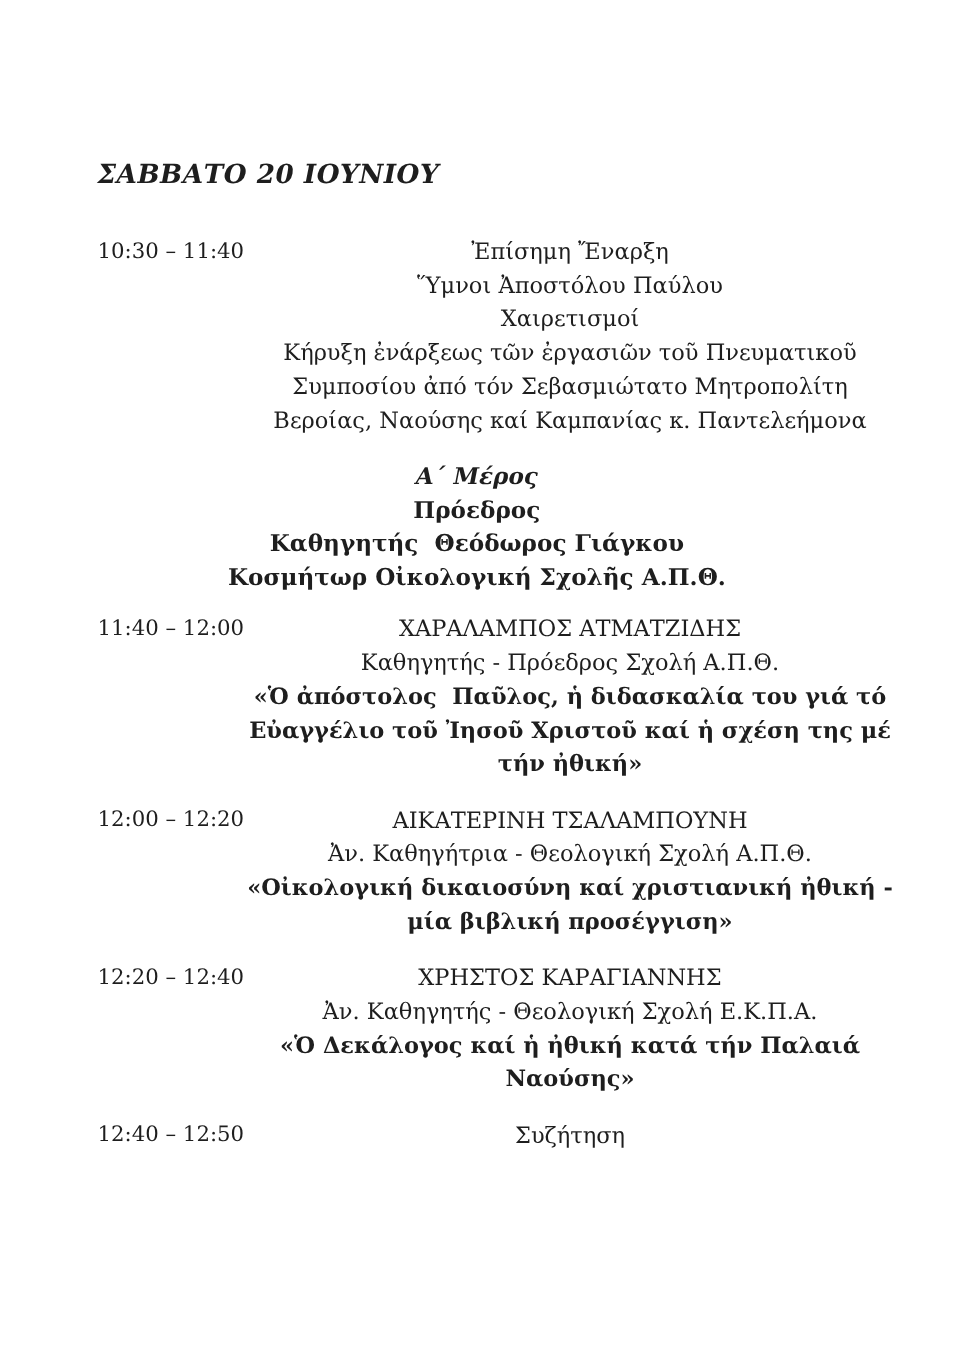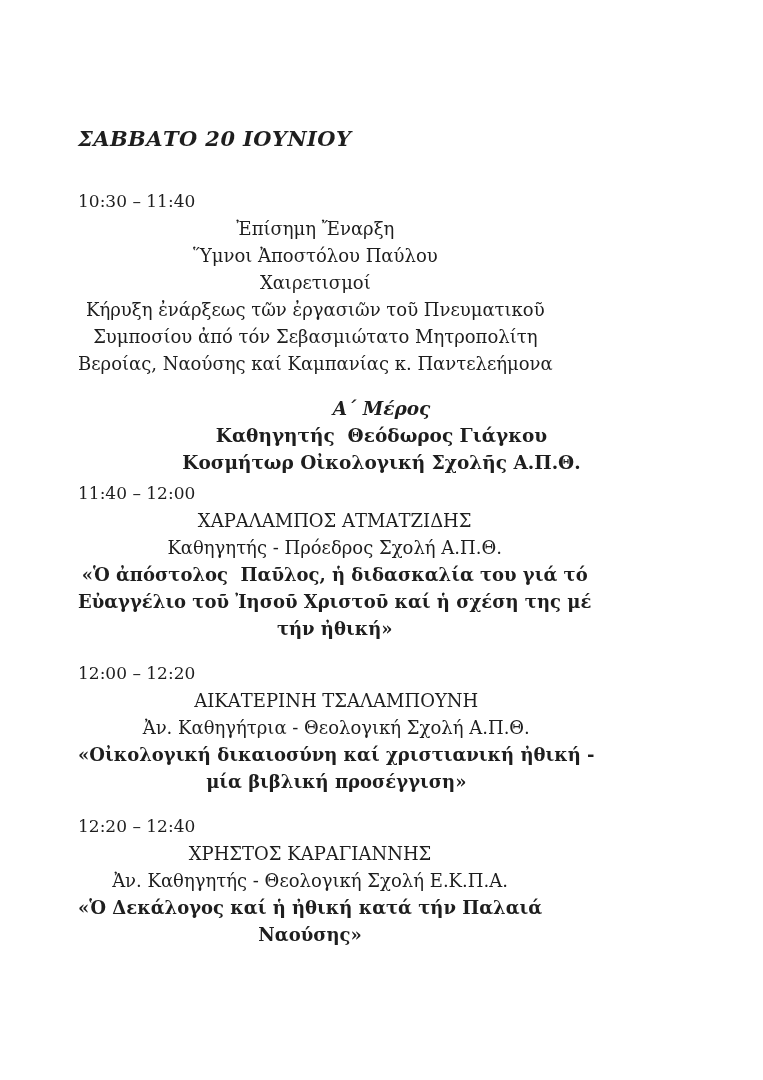--- a/index.html
+++ b/index.html
@@ -18,34 +18,34 @@
   }
   .doc-title {
     font-size: 21px;
     font-weight: bold;
     font-style: italic;
     line-height: 26px;
     letter-spacing: 0.4px;
     margin-bottom: 36px;
     white-space: pre;
   }
-  .entry { display: flex; align-items: flex-start; margin-bottom: 18px; flex-direction: column; }
+  .entry { display: flex; align-items: flex-start; margin-bottom: 18px; }
   .time {
     width: 114px; flex-shrink: 0;
     font-size: 17px; line-height: 27px;
     white-space: pre;
   }
   .lines { flex: 1; min-width: 0; }
   .line { font-size: 18px; line-height: 27px; white-space: pre; text-align: center; }
   .bold { font-weight: bold; }
   .centered {
     width: 763px;
     margin-left: -78px;
     text-align: center;
-    margin-bottom: 4px;
+    margin-bottom: 14px;
   }
   .centered .line { font-size: 18.5px; line-height: 27px; }
   .bold-italic { font-weight: bold; font-style: italic; }
 </style>
 </head>
 <body>
 
 <div class="page">
 
   <h1 class="doc-title">ΣΑΒΒΑΤΟ 20 ΙΟΥΝΙΟΥ</h1>
@@ -57,20 +57,21 @@
       <p class="line">Ὕμνοι Ἀποστόλου Παύλου</p>
       <p class="line">Χαιρετισμοί</p>
       <p class="line">Κήρυξη ἐνάρξεως τῶν ἐργασιῶν τοῦ Πνευματικοῦ</p>
       <p class="line">Συμποσίου ἀπό τόν Σεβασμιώτατο Μητροπολίτη</p>
       <p class="line">Βεροίας, Ναούσης καί Καμπανίας κ. Παντελεήμονα</p>
     </div>
   </section>
 
   <section class="centered">
     <p class="line bold-italic">Α΄ Μέρος</p>
+    <p class="line bold">Πρόεδρος</p>
     <p class="line bold">Καθηγητής  Θεόδωρος Γιάγκου</p>
     <p class="line bold">Κοσμήτωρ Οἰκολογική Σχολῆς Α.Π.Θ.</p>
   </section>
 
   <section class="entry">
     <div class="time">11:40 – 12:00</div>
     <div class="lines">
       <p class="line">ΧΑΡΑΛΑΜΠΟΣ ΑΤΜΑΤΖΙΔΗΣ</p>
       <p class="line">Καθηγητής - Πρόεδρος Σχολή Α.Π.Θ.</p>
       <p class="line bold">«Ὁ ἀπόστολος  Παῦλος, ἡ διδασκαλία του γιά τό</p>

